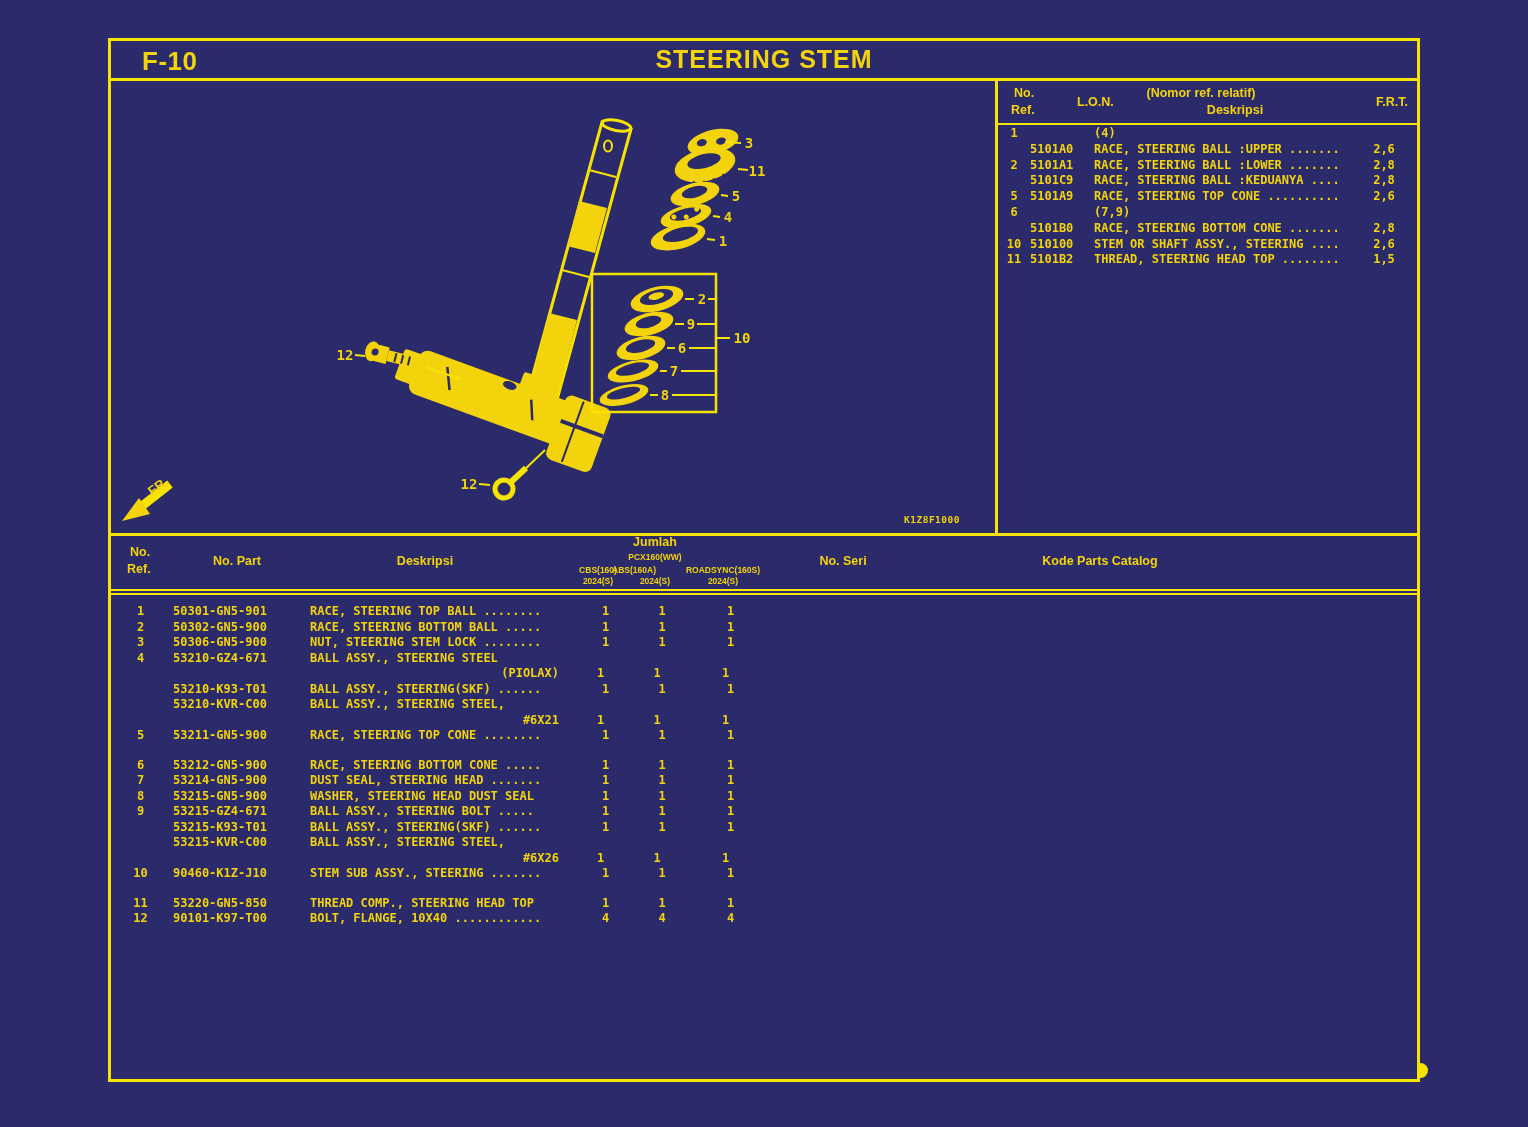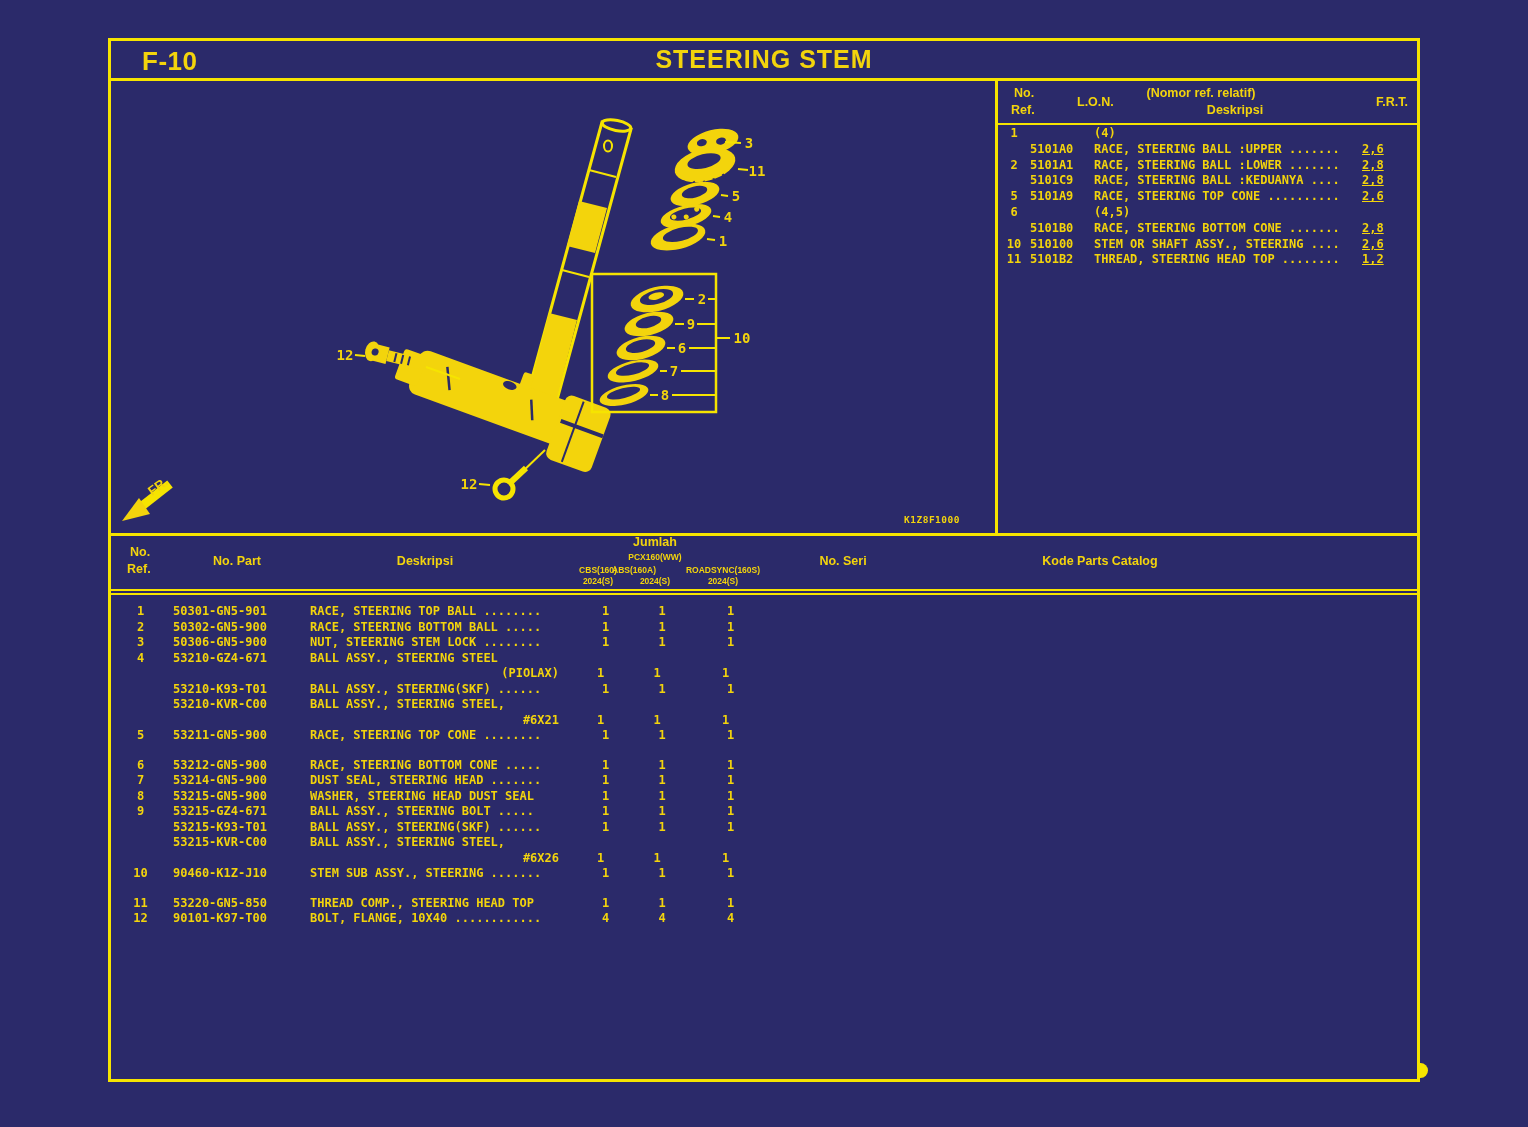--- a/index.html
+++ b/index.html
@@ -30,21 +30,21 @@
 
   
   #lon-panel{left:998px;top:80px;width:420px;height:453px;}
   #lon-panel .hcell{position:absolute;font-size:12.5px;}
   #lon-hline{left:995px;top:123px;width:425px;height:2px;background:var(--yline);}
   #lon-rows{position:absolute;left:0;top:46px;width:420px;}
   .lrow{display:flex;height:15.8px;line-height:15.8px;white-space:pre;}
   .lc-ref{width:32px;text-align:center;flex:none;}
   .lc-lon{width:64px;flex:none;}
   .lc-desc{flex:1;overflow:hidden;}
-  .lc-frt{width:44px;text-align:left;padding-right:12px;flex:none;text-decoration:underline;}
+  .lc-frt{width:44px;text-align:center;padding-right:12px;flex:none;}
 
   
   #pt-head{left:108px;top:533px;width:1312px;height:56px;}
   #pt-head .hcell{position:absolute;font-size:12.5px;}
   #pt-head .h8{position:absolute;font-size:8.5px;font-family:"Liberation Sans",sans-serif;font-weight:bold;}
 
   
   #pt-rows{left:108px;top:604px;width:1312px;}
   .prow{display:flex;height:15.5px;line-height:15.5px;white-space:pre;}
   .prow.gap{margin-top:14px;}
@@ -229,24 +229,24 @@
     <div class="hcell hsans" style="left:52px;top:15px;margin-left:27px;">L.O.N.</div>
     <div class="hcell hsans ctr" style="left:203px;top:6px;">(Nomor ref. relatif)</div>
     <div class="hcell hsans ctr" style="left:237px;top:23px;">Deskripsi</div>
     <div class="hcell hsans" style="right:10px;top:15px;">F.R.T.</div>
     <div id="lon-rows" class="mono">
         <div class="lrow"><span class="lc-ref">1</span><span class="lc-lon"></span><span class="lc-desc">(4)</span><span class="lc-frt"></span></div>
         <div class="lrow"><span class="lc-ref"></span><span class="lc-lon">5101A0</span><span class="lc-desc">RACE, STEERING BALL :UPPER .......</span><span class="lc-frt">2,6</span></div>
         <div class="lrow"><span class="lc-ref">2</span><span class="lc-lon">5101A1</span><span class="lc-desc">RACE, STEERING BALL :LOWER .......</span><span class="lc-frt">2,8</span></div>
         <div class="lrow"><span class="lc-ref"></span><span class="lc-lon">5101C9</span><span class="lc-desc">RACE, STEERING BALL :KEDUANYA ....</span><span class="lc-frt">2,8</span></div>
         <div class="lrow"><span class="lc-ref">5</span><span class="lc-lon">5101A9</span><span class="lc-desc">RACE, STEERING TOP CONE ..........</span><span class="lc-frt">2,6</span></div>
-        <div class="lrow"><span class="lc-ref">6</span><span class="lc-lon"></span><span class="lc-desc">(4,5)</span><span class="lc-frt"></span></div>
+        <div class="lrow"><span class="lc-ref">6</span><span class="lc-lon"></span><span class="lc-desc">(7,9)</span><span class="lc-frt"></span></div>
         <div class="lrow"><span class="lc-ref"></span><span class="lc-lon">5101B0</span><span class="lc-desc">RACE, STEERING BOTTOM CONE .......</span><span class="lc-frt">2,8</span></div>
         <div class="lrow"><span class="lc-ref">10</span><span class="lc-lon">510100</span><span class="lc-desc">STEM OR SHAFT ASSY., STEERING ....</span><span class="lc-frt">2,6</span></div>
-        <div class="lrow"><span class="lc-ref">11</span><span class="lc-lon">5101B2</span><span class="lc-desc">THREAD, STEERING HEAD TOP ........</span><span class="lc-frt">1,2</span></div>
+        <div class="lrow"><span class="lc-ref">11</span><span class="lc-lon">5101B2</span><span class="lc-desc">THREAD, STEERING HEAD TOP ........</span><span class="lc-frt">1,5</span></div>
       </div>
   </div>
   <div class="abs" id="lon-hline"></div>
 
   <div class="abs" id="pt-head">
     <div class="hcell hsans" style="left:22px;top:12px;">No.</div>
     <div class="hcell hsans" style="left:19px;top:29px;">Ref.</div>
     <div class="hcell hsans ctr" style="left:129px;top:21px;">No. Part</div>
     <div class="hcell hsans ctr" style="left:317px;top:21px;">Deskripsi</div>
     <div class="hcell hsans ctr" style="left:547px;top:2px;">Jumlah</div>

